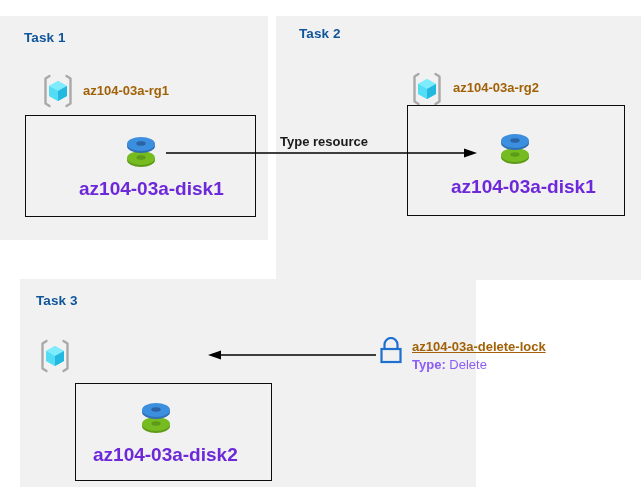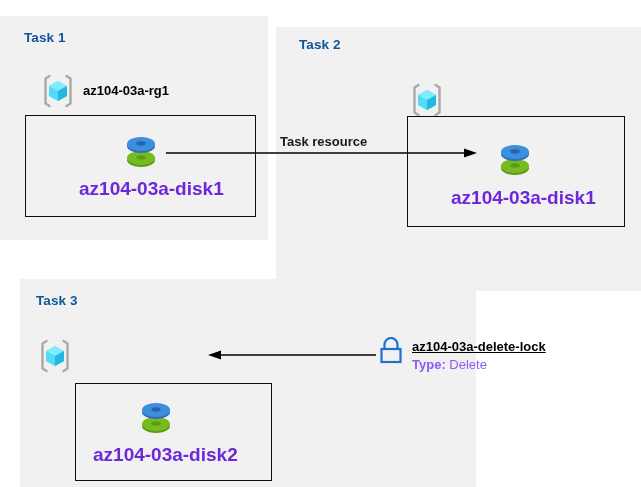--- a/index.html
+++ b/index.html
@@ -19,21 +19,21 @@
     left: 0; top: 16px;
     width: 641px;
     height: 487px;
     background: #ffffff;
   }
   .panel {
     position: absolute;
     background: #f1f1f1;
   }
   #panel-task1 { left: 0px;   top: 0px;   width: 268px; height: 224px; }
-  #panel-task2 { left: 276px; top: 0px;   width: 365px; height: 264px; margin-top: 11px; }
+  #panel-task2 { left: 276px; top: 0px;   width: 365px; height: 264px; }
   #panel-task3 { left: 20px;  top: 263px; width: 456px; height: 224px; }
 
   .panel-title {
     position: absolute;
     font-size: 13.5px;
     font-weight: bold;
     color: #10559a;
     letter-spacing: 0.1px;
     white-space: nowrap;
   }
@@ -72,21 +72,21 @@
     position: absolute;
     width: 26px;
     height: 30px;
   }
   .lock-icon svg { display: block; width: 26px; height: 30px; }
 
   .res-label {
     position: absolute;
     font-size: 13px;
     font-weight: bold;
-    color: #000000;
+    color: #a16207;
     white-space: nowrap;
   }
   .node-label {
     position: absolute;
     font-size: 19px;
     font-weight: bold;
     color: #6d28d9;
     white-space: nowrap;
   }
   .edge-label {
@@ -151,37 +151,38 @@
     <div class="rg-icon" style="left:133px; top:55px;">
       <svg viewBox="0 0 36 36" xmlns="http://www.w3.org/2000/svg">
         <path d="M9.5 3 L5.5 5.5 L5.5 30.5 L9.5 33" fill="none" stroke="#a9a9a9" stroke-width="2.4" stroke-linecap="round" stroke-linejoin="round"></path>
         <path d="M26.5 3 L30.5 5.5 L30.5 30.5 L26.5 33" fill="none" stroke="#a9a9a9" stroke-width="2.4" stroke-linecap="round" stroke-linejoin="round"></path>
         <polygon points="18,8 27,13 27,23 18,28 9,23 9,13" fill="#6fe6fb"></polygon>
         <polygon points="18,8 27,13 18,18 9,13" fill="#7fecfd"></polygon>
         <polygon points="18,18 27,13 27,23 18,28" fill="#22b8df"></polygon>
         <polygon points="18,18 9,13 9,23 18,28" fill="#53dcf6"></polygon>
       </svg>
     </div>
+    <div class="res-label" style="left:177px; top:64px;">az104-03a-rg2</div>
 
     <div class="inner-box" id="box-task2"></div>
 
     <div class="disk-icon" style="left:222px; top:112px;">
       <svg viewBox="0 0 34 40" xmlns="http://www.w3.org/2000/svg">
         <ellipse cx="17" cy="29" rx="14" ry="7" fill="#5d9a18"></ellipse>
         <ellipse cx="17" cy="27" rx="14" ry="7" fill="#76bc21"></ellipse>
         <ellipse cx="17" cy="26.5" rx="4.6" ry="2.2" fill="#5d9a18"></ellipse>
         <ellipse cx="17" cy="15" rx="14" ry="7" fill="#2f6fb5"></ellipse>
         <ellipse cx="17" cy="13" rx="14" ry="7" fill="#3c8ede"></ellipse>
         <ellipse cx="17" cy="12.5" rx="4.6" ry="2.2" fill="#2a62a3"></ellipse>
       </svg>
     </div>
     <div class="node-label" style="left:175px; top:160px;">az104-03a-disk1</div>
   </div>
 
-  <div class="edge-label" style="left:280px; top:118px;">Task resource</div>
+  <div class="edge-label" style="left:280px; top:118px;">Type resource</div>
 
   <div class="connector" style="left:166px; top:130px;">
     <svg width="312" height="14" viewBox="0 0 312 14" xmlns="http://www.w3.org/2000/svg">
       <line x1="0" y1="7" x2="300" y2="7" stroke="#000000" stroke-width="1.4"></line>
       <polygon points="311,7 298,2.5 298,11.5" fill="#000000"></polygon>
     </svg>
   </div>
 
   <div class="panel" id="panel-task3">
     <div class="panel-title" id="title-task3">Task 3</div>

